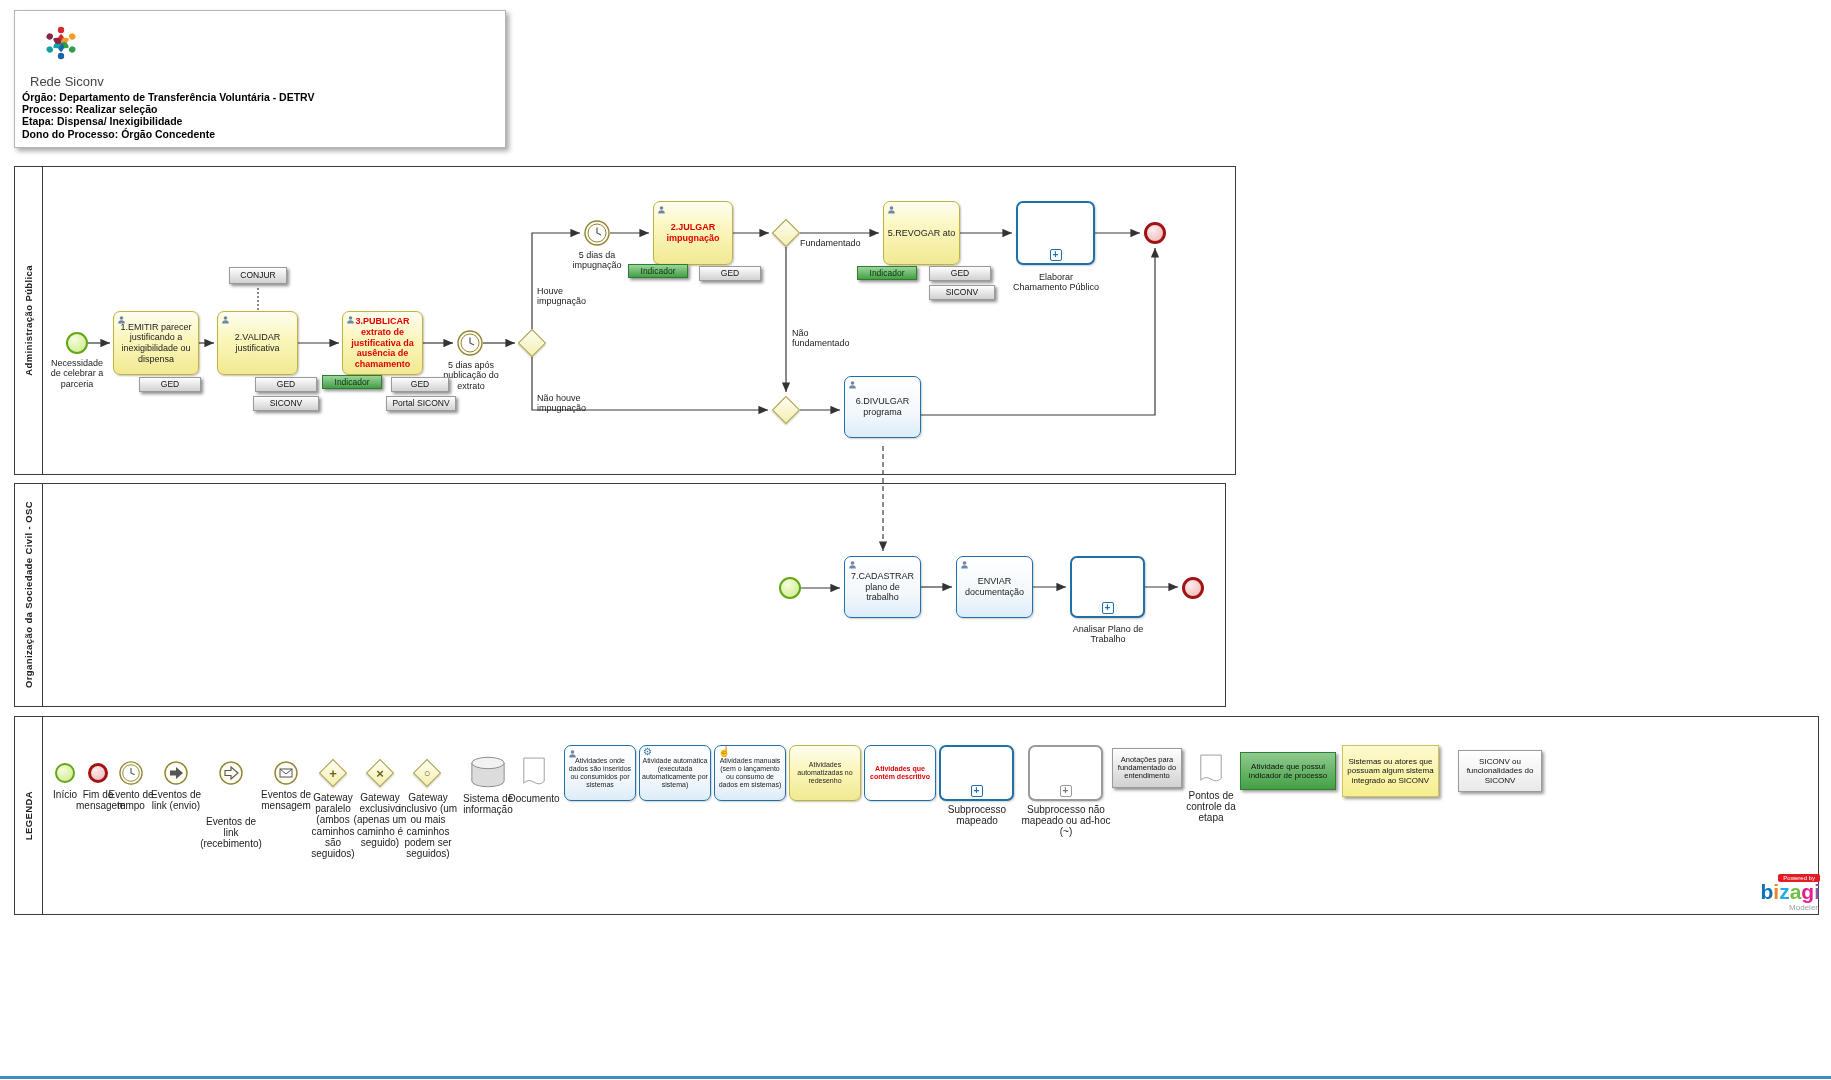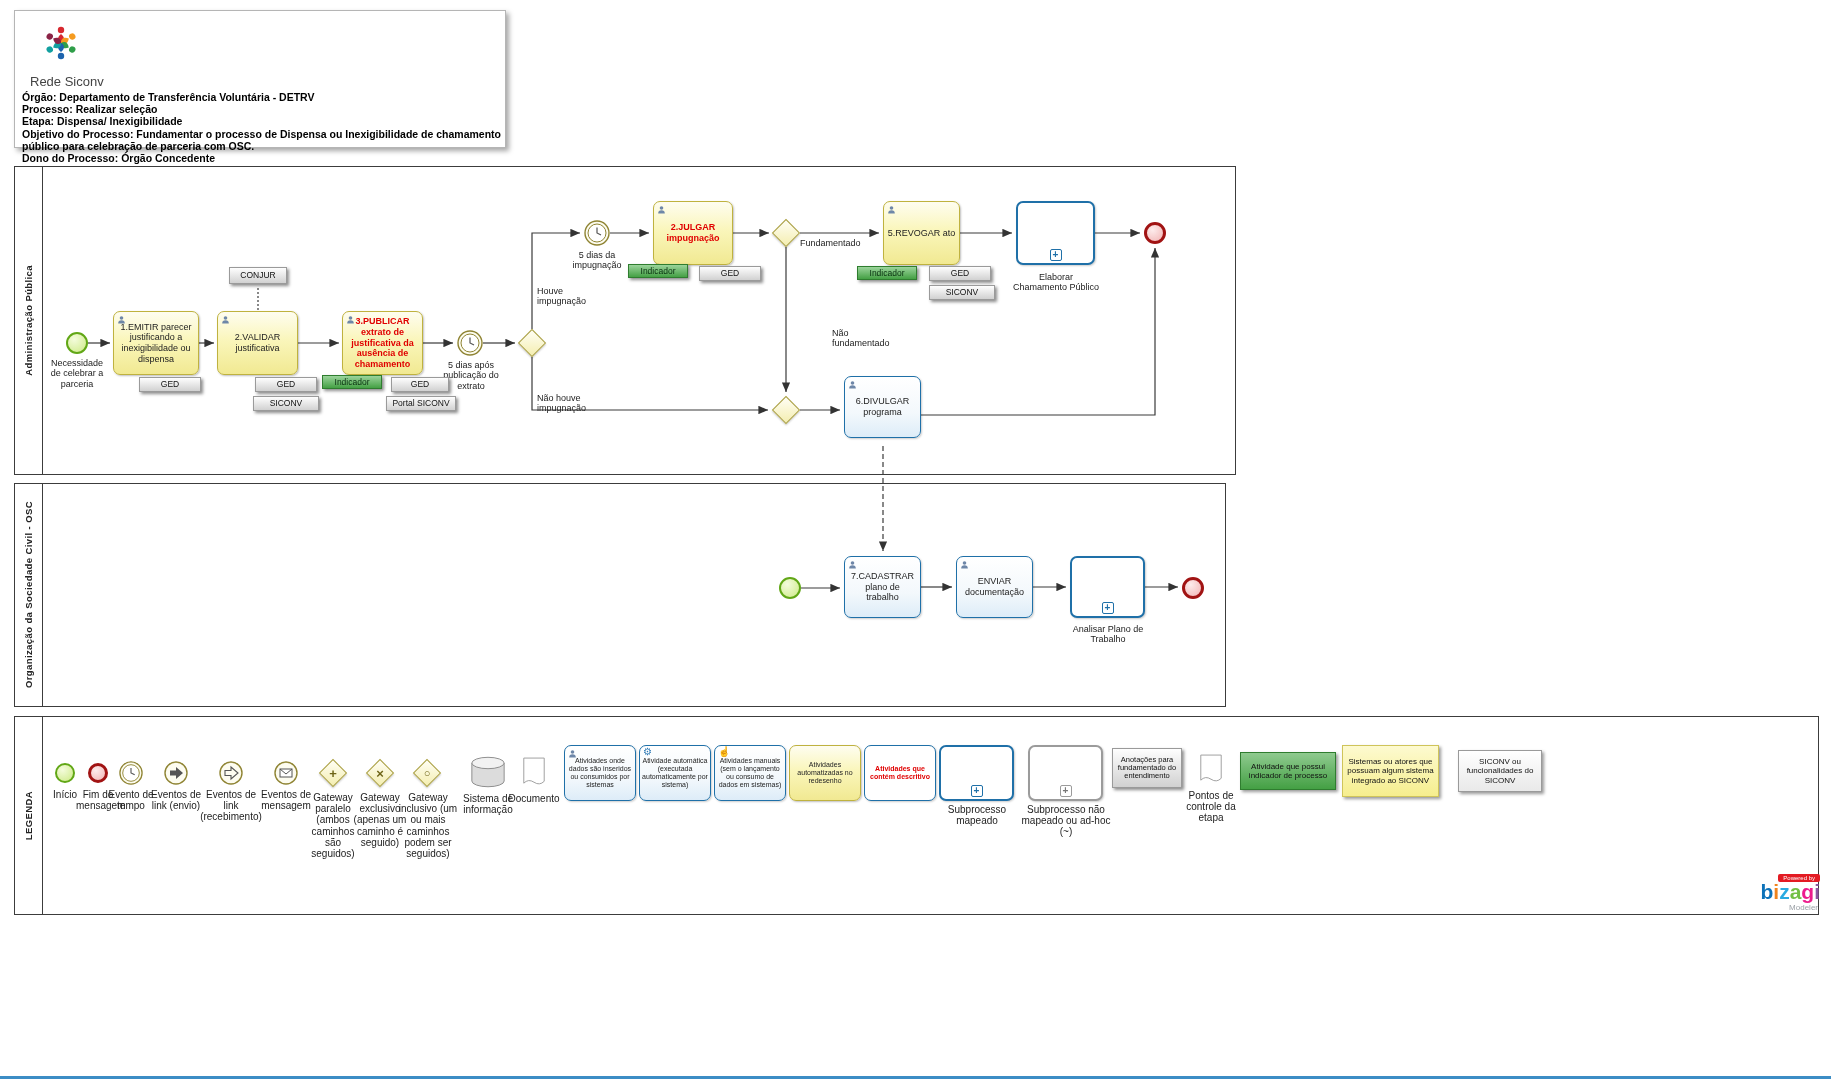--- a/index.html
+++ b/index.html
@@ -105,21 +105,20 @@
             <circle cx="22" cy="9" r="3.2" fill="#8b2346"></circle>
             <path d="M22,13 C26,16 26,20 22,22 C18,20 18,16 22,13 z" fill="#8b2346"></path>
           </g>
       </g>
     </svg>
     <div class="brand">Rede Siconv</div>
     <div class="lines">
       <div>Órgão: Departamento de Transferência Voluntária - DETRV</div>
       <div>Processo: Realizar seleção</div>
       <div>Etapa: Dispensa/ Inexigibilidade</div>
-      <div>Objetivo do Processo: Fundamentar o processo de Dispensa ou Inexigibilidade de chamamento público para celebração de parceria com OSC.</div>
       <div>Dono do Processo: Órgão Concedente</div>
     </div>
   </div>
 
   <div class="pool" style="left:14px;top:166px;width:1222px;height:309px">
     <div class="lane-strip">
         <span>Administração Pública</span>
       </div>
   </div>
   <div class="pool" style="left:14px;top:483px;width:1212px;height:224px">
@@ -208,21 +207,21 @@
   </div>
   <div class="ind" style="left:628px;top:264px;width:60px;height:14px">
       <span>Indicador</span>
     </div>
   <div class="sysbox" style="left:699px;top:266px;width:62px;height:15px">
       <span>GED</span>
     </div>
 
   <div class="gw" style="left:776px;top:223px"></div>
   <div class="lbl" style="left:800px;top:238px;width:78px">Fundamentado</div>
-  <div class="lbl" style="left:832px;top:328px;width:64px">Não fundamentado</div>
+  <div class="lbl" style="left:792px;top:328px;width:64px">Não fundamentado</div>
 
   <div class="task ty" style="left:883px;top:201px;width:77px;height:64px">
     <svg class="picon" viewBox="0 0 12 12">
         <circle cx="6" cy="4" r="2.4" fill="#6e87a8"></circle>
         <path d="M1.6,11.3 a4.4,4.4 0 0 1 8.8,0 z" fill="#6e87a8"></path>
       </svg>
     <span>5.REVOGAR ato</span>
   </div>
   <div class="ind" style="left:857px;top:266px;width:60px;height:14px">
       <span>Indicador</span>
@@ -292,21 +291,21 @@
   <svg class="node" style="left:164px;top:761px" viewBox="0 0 24 24" width="24" height="24">
     <circle cx="12" cy="12" r="11" fill="#fdfcf0" stroke="#8f8433" stroke-width="1.4"></circle>
     <path d="M6,9.5 h6 v-3.5 l7,6 -7,6 v-3.5 h-6 z" fill="#555"></path>
   </svg>
   <div class="leg-lbl" style="left:146px;top:789px;width:60px">Eventos de link (envio)</div>
 
   <svg class="node" style="left:219px;top:761px" viewBox="0 0 24 24" width="24" height="24">
     <circle cx="12" cy="12" r="11" fill="#fdfcf0" stroke="#8f8433" stroke-width="1.4"></circle>
     <path d="M6,9.5 h6 v-3.5 l7,6 -7,6 v-3.5 h-6 z" fill="none" stroke="#555" stroke-width="1.1"></path>
   </svg>
-  <div class="leg-lbl" style="left:199px;top:789px;width:64px">Eventos de link (recebimento)</div>
+  <div class="leg-lbl" style="left:199px;top:816px;width:64px">Eventos de link (recebimento)</div>
 
   <svg class="node" style="left:274px;top:761px" viewBox="0 0 24 24" width="24" height="24">
     <circle cx="12" cy="12" r="11" fill="#fdfcf0" stroke="#8f8433" stroke-width="1.4"></circle>
     <rect x="6" y="8" width="12" height="8" fill="#fff" stroke="#555" stroke-width="1"></rect>
     <path d="M6,8 l6,5 6,-5" fill="none" stroke="#555" stroke-width="1"></path>
   </svg>
   <div class="leg-lbl" style="left:257px;top:789px;width:58px">Eventos de mensagem</div>
 
   <div class="gw" style="left:323px;top:763px">
       <div class="m">+</div>

